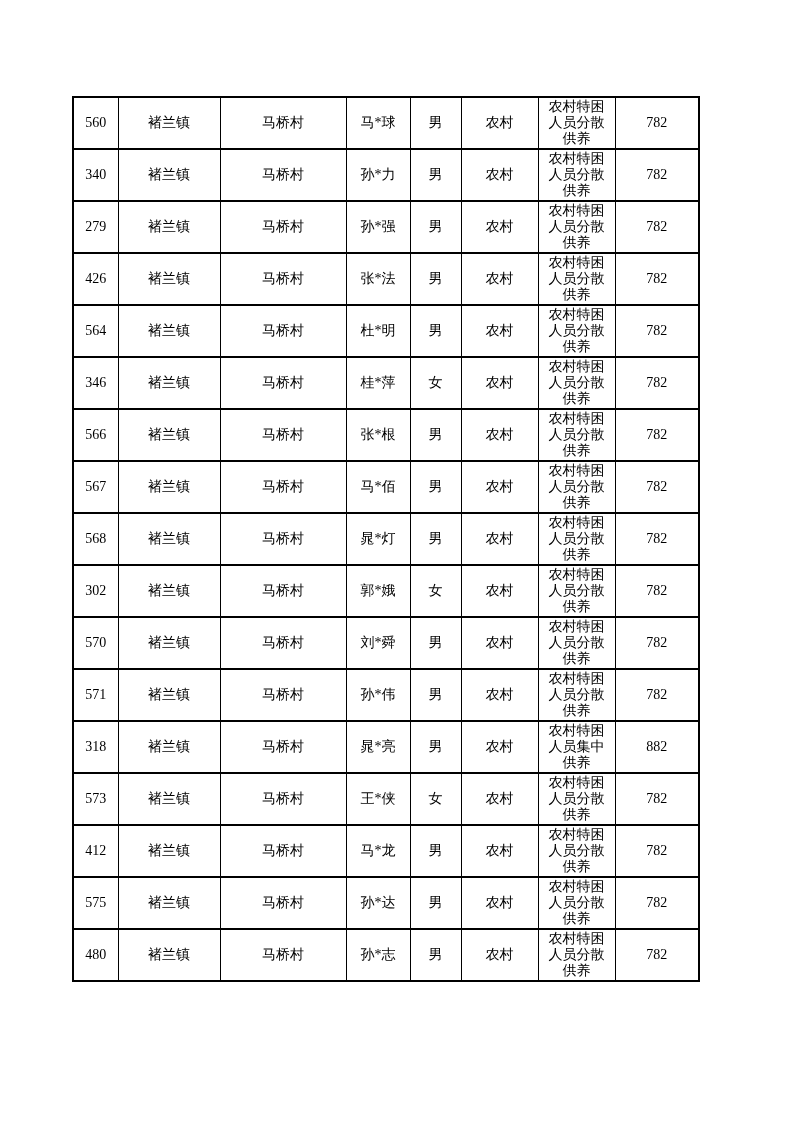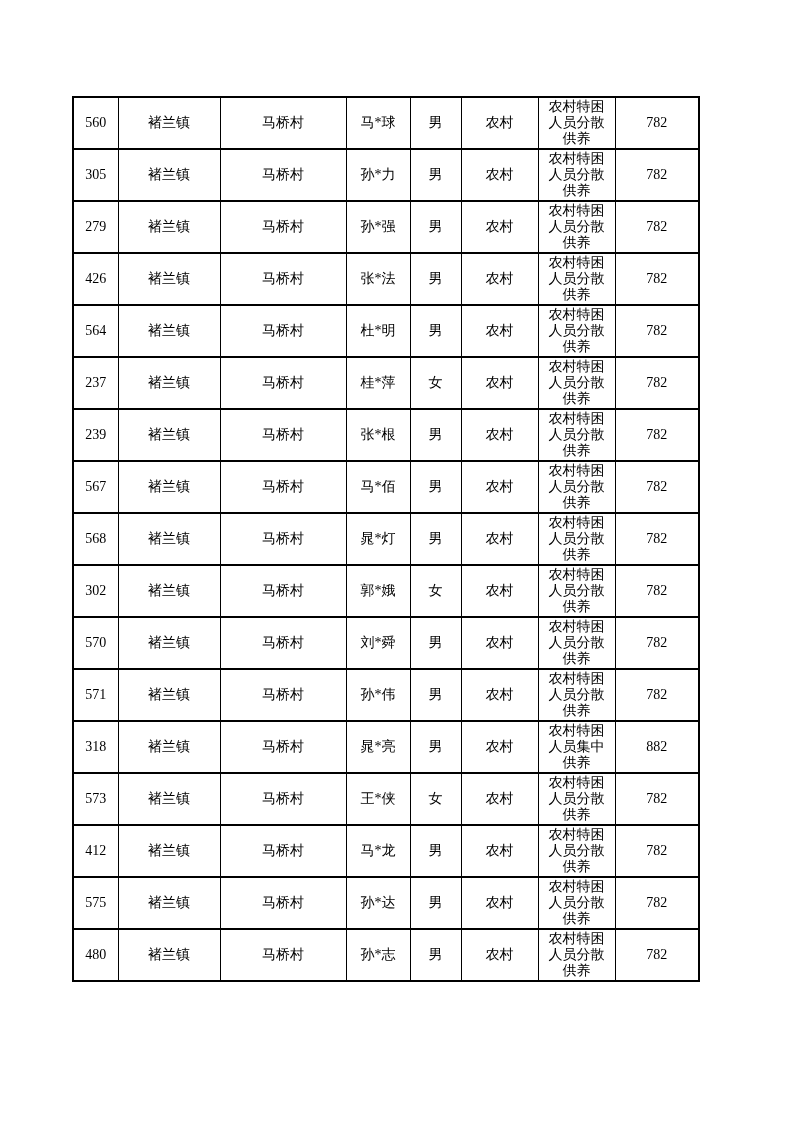--- a/index.html
+++ b/index.html
@@ -63,21 +63,21 @@
     <td>560</td>
     <td>褚兰镇</td>
     <td>马桥村</td>
     <td>马*球</td>
     <td>男</td>
     <td>农村</td>
     <td class="category">农村特困人员分散供养</td>
     <td>782</td>
   </tr>
         <tr>
-    <td>305</td>
+    <td>340</td>
     <td>褚兰镇</td>
     <td>马桥村</td>
     <td>孙*力</td>
     <td>男</td>
     <td>农村</td>
     <td class="category">农村特困人员分散供养</td>
     <td>782</td>
   </tr>
         <tr>
     <td>279</td>
@@ -103,31 +103,31 @@
     <td>564</td>
     <td>褚兰镇</td>
     <td>马桥村</td>
     <td>杜*明</td>
     <td>男</td>
     <td>农村</td>
     <td class="category">农村特困人员分散供养</td>
     <td>782</td>
   </tr>
         <tr>
-    <td>237</td>
+    <td>346</td>
     <td>褚兰镇</td>
     <td>马桥村</td>
     <td>桂*萍</td>
     <td>女</td>
     <td>农村</td>
     <td class="category">农村特困人员分散供养</td>
     <td>782</td>
   </tr>
         <tr>
-    <td>239</td>
+    <td>566</td>
     <td>褚兰镇</td>
     <td>马桥村</td>
     <td>张*根</td>
     <td>男</td>
     <td>农村</td>
     <td class="category">农村特困人员分散供养</td>
     <td>782</td>
   </tr>
         <tr>
     <td>567</td>

